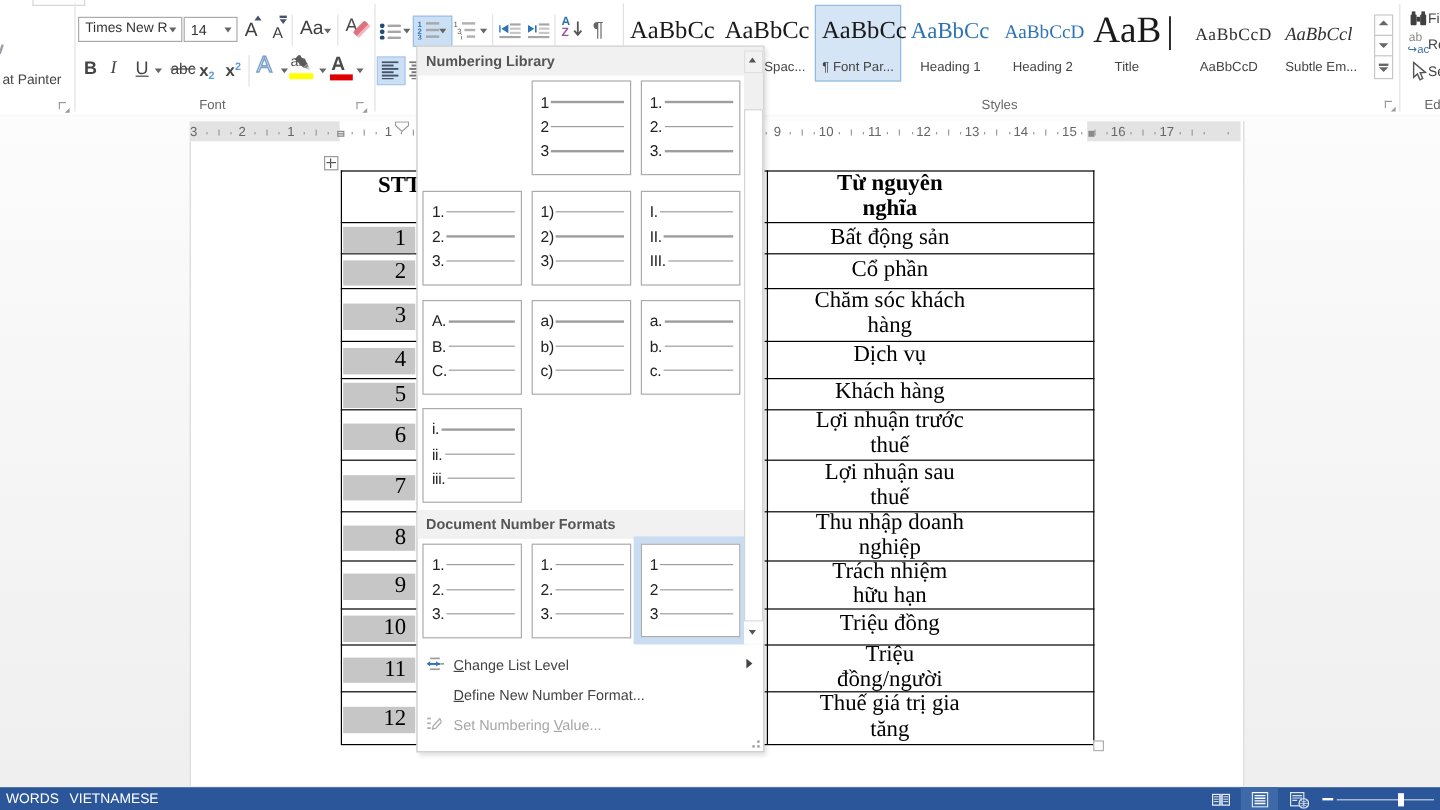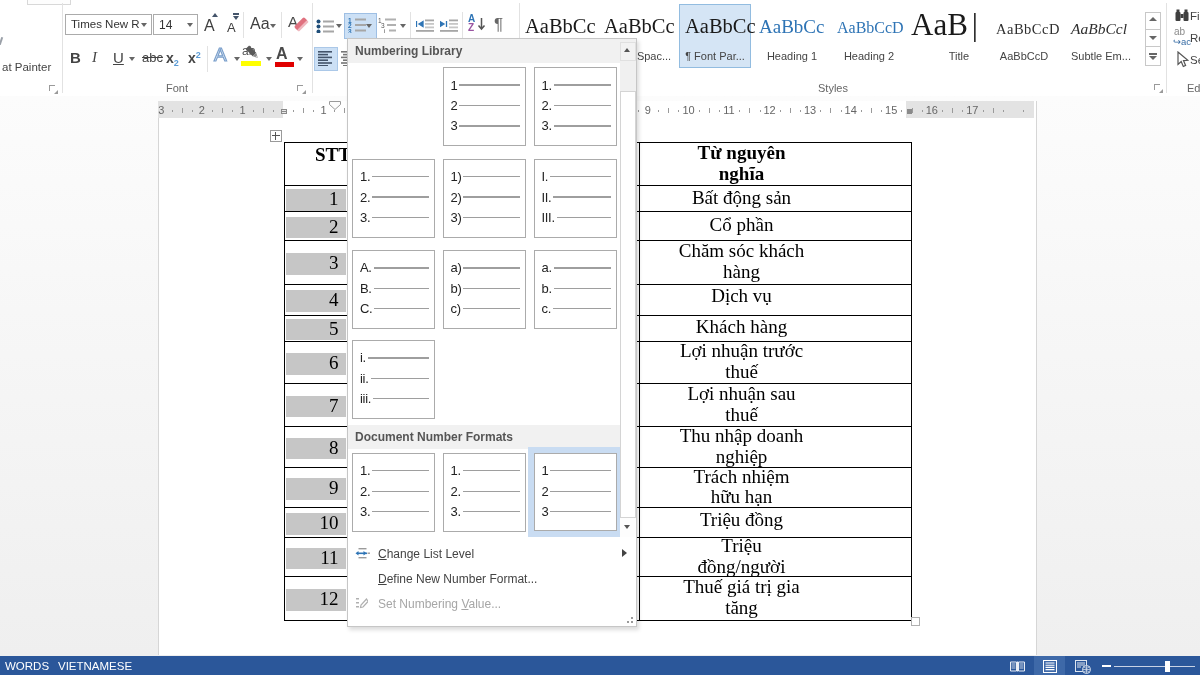--- a/index.html
+++ b/index.html
@@ -192,21 +192,21 @@
     <div class="abs stxt" style="left:685px;top:15px;font-size:20.5px;">AaBbCc</div>
     <div class="abs stxt" style="left:759px;top:16px;font-size:19px;color:#2e74b5;">AaBbCc</div>
     <div class="abs stxt" style="left:837px;top:19px;font-size:16px;color:#2e74b5;">AaBbCcD</div>
     <div class="abs stxt" style="left:911px;top:6.5px;font-size:31px;">AaB<span style="font-weight:100;margin-left:4px;">|</span></div>
     <div class="abs stxt" style="left:996px;top:20.5px;font-size:14.5px;color:#2f2f2f;letter-spacing:0.5px;">AaBbCcD</div>
     <div class="abs stxt" style="left:1071px;top:19.5px;font-size:15.5px;font-style:italic;color:#2f2f2f;">AaBbCcl</div>
     <div class="abs slab" style="left:596px;width:90px;">¶ No Spac...</div>
     <div class="abs slab" style="left:680px;width:70px;">¶ Font Par...</div>
     <div class="abs slab" style="left:758px;width:68px;">Heading 1</div>
     <div class="abs slab" style="left:835px;width:68px;">Heading 2</div>
-    <div class="abs slab" style="left:924px;width:70px;">Title</div>
+    <div class="abs slab" style="left:904px;width:70px;">Title</div>
     <div class="abs slab" style="left:990px;width:68px;">AaBbCcD</div>
     <div class="abs slab" style="left:1066px;width:70px;">Subtle Em...</div>
 
     <div class="abs" style="left:1145px;top:12px;width:16px;height:18px;border:1px solid #c8c8c8;background:#fff;box-sizing:border-box;"></div>
     <div class="abs" style="left:1145px;top:29px;width:16px;height:18px;border:1px solid #c8c8c8;background:#fff;box-sizing:border-box;"></div>
     <div class="abs" style="left:1145px;top:46px;width:16px;height:20px;border:1px solid #c8c8c8;background:#fff;box-sizing:border-box;"></div>
     <span class="abs" style="left:1149px;top:17px;width:0;height:0;border-left:4px solid transparent;border-right:4px solid transparent;border-bottom:4.5px solid #666;"></span>
     <span class="abs" style="left:1149px;top:36px;width:0;height:0;border-left:4px solid transparent;border-right:4px solid transparent;border-top:4.5px solid #666;"></span>
     <span class="abs" style="left:1149px;top:53px;width:8px;height:1.5px;background:#666;"></span>
     <span class="abs" style="left:1149px;top:56px;width:0;height:0;border-left:4px solid transparent;border-right:4px solid transparent;border-top:4.5px solid #666;"></span>

